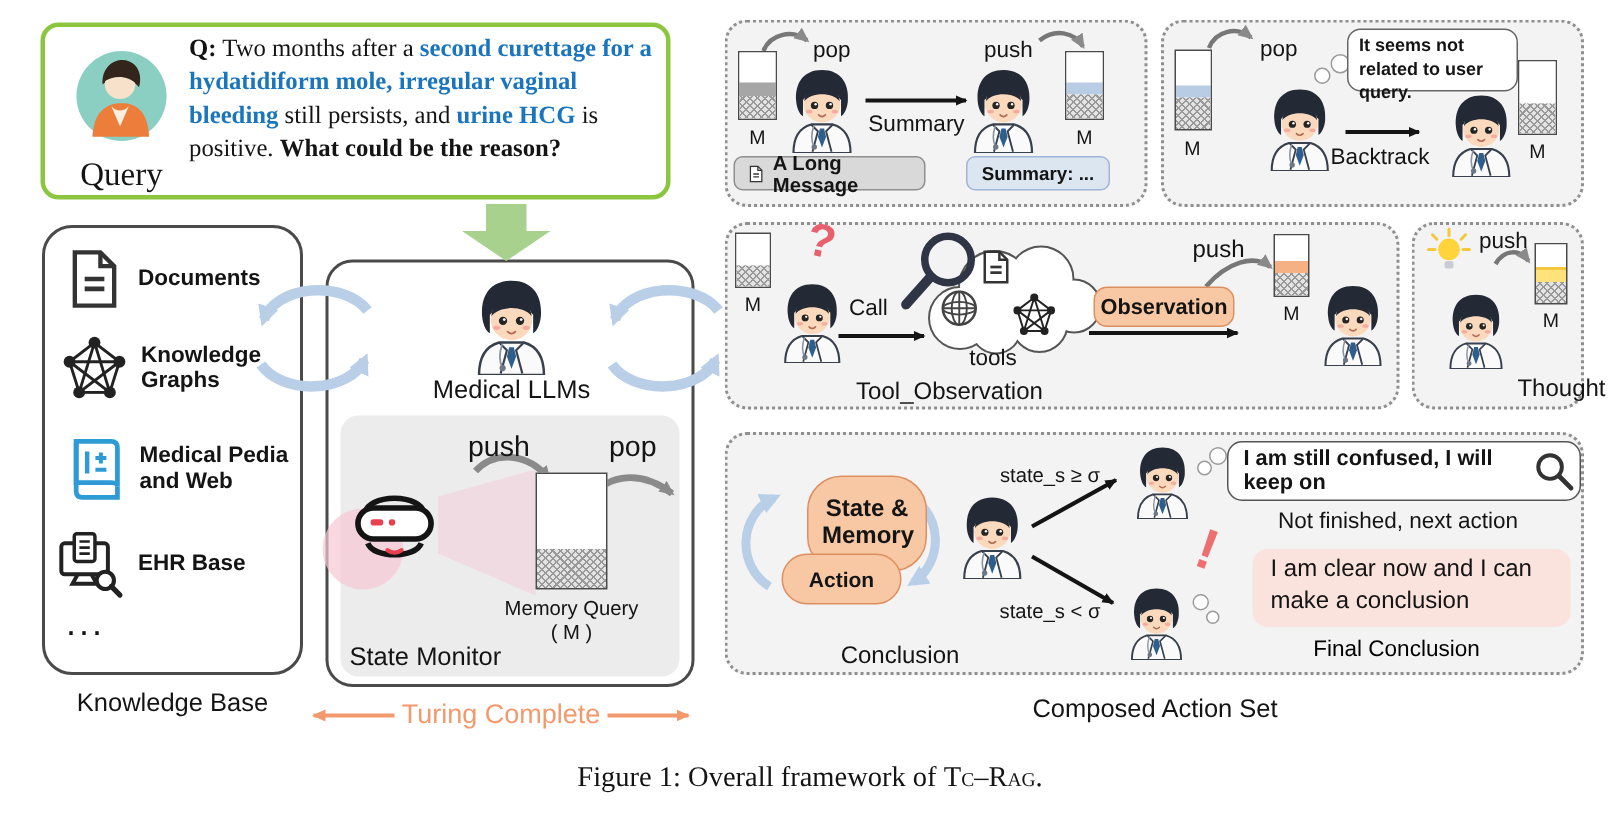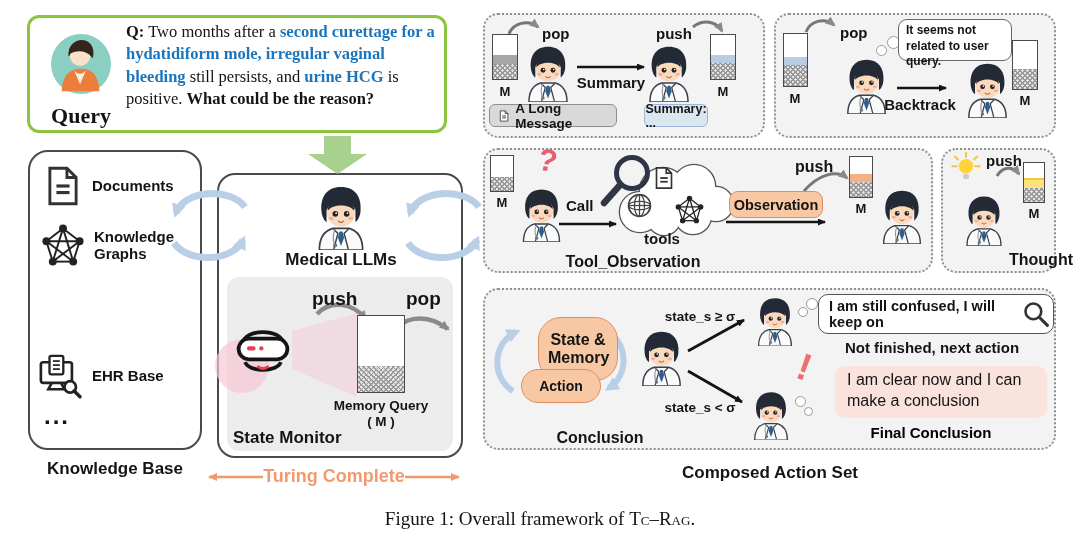--- a/index.html
+++ b/index.html
@@ -1,19 +1,19 @@
 <!DOCTYPE html>
 <html><head>
 <meta charset="utf-8">
 <style>
   html,body{margin:0;padding:0;background:#fff;}
   .stage{position:relative;width:1080px;height:548px;background:#ffffff;overflow:hidden;
          font-family:"Liberation Sans",sans-serif;color:#141414;}
   .serif{font-family:"Liberation Serif",serif;}
-  .lbl{position:absolute;font-weight:700;white-space:nowrap;z-index:12;}
+  .lbl{position:absolute;font-weight:400;white-space:nowrap;z-index:12;}
   .ctr{transform:translateX(-50%);}
   .dpanel{position:absolute;background:#F3F3F3;border:2px dotted #8F8F8F;border-radius:15px;z-index:1;box-sizing:border-box;}
   .stack{position:absolute;display:flex;flex-direction:column;background:#fff;border:1.4px solid #4a4a4a;z-index:10;box-sizing:border-box;}
   .seg{width:100%;flex:0 0 auto;}
   .seg-gray{background:#A6A6A6;}
   .seg-blue{background:#B8CCE4;}
   .seg-orange{background:#F5B183;}
   .seg-yellow{background:#FFE27A;border-top:2px solid #F3C83E;box-sizing:border-box;}
   .hatch{flex:1 1 auto;background-color:#E3E3E3;
     background-image:repeating-linear-gradient(45deg,#999 0 1px,transparent 1px 3.5px),
@@ -173,20 +173,26 @@
         <use href="#sym-doc"></use>
       </svg>
     <div class="kb-label">Documents</div>
   </div>
   <div class="kb-item" style="left:40px;top:222px;">
     <svg width="46" height="46" viewBox="0 0 36 36">
         <use href="#sym-graph"></use>
       </svg>
     <div class="kb-label">Knowledge Graphs</div>
   </div>
+  <div class="kb-item" style="left:41px;top:290px;">
+    <svg width="44" height="44" viewBox="0 0 36 36">
+        <use href="#sym-book"></use>
+      </svg>
+    <div class="kb-label">Medical Pedia and Web</div>
+  </div>
   <div class="kb-item" style="left:38px;top:353px;">
     <svg width="46" height="46" viewBox="0 0 40 40">
         <use href="#sym-ehr"></use>
       </svg>
     <div class="kb-label">EHR Base</div>
   </div>
   <div class="lbl" style="left:44px;top:402px;font-size:24px;letter-spacing:2px;">...</div>
   <div class="lbl ctr" style="left:115px;top:459px;font-size:17px;">Knowledge Base</div>
 
   <div class="ml-box" style="left:217px;top:173px;width:246px;height:285px;border-radius:18px;"></div>
@@ -235,21 +241,21 @@
     <div class="seg seg-blue" style="height:8px;"></div>
     <div class="seg hatch"></div>
   </div>
   <div class="lbl ctr" style="left:723px;top:84px;font-size:13px;">M</div>
   <div class="pill" style="left:489px;top:104px;width:128px;height:23px;background:#D9D9D9;border:1.4px solid #8f8f8f;font-size:13.5px;">
     <svg width="14" height="14" viewBox="0 0 32 32">
         <use href="#sym-doc"></use>
       </svg>
     <span>A Long Message</span>
   </div>
-  <div class="pill" style="left:644px;top:104px;width:64px;height:23px;background:#DCE6F1;border:1.4px solid #9EB6D8;font-size:12.5px;justify-content:center;">
+  <div class="pill" style="left:644px;top:104px;width:96px;height:23px;background:#DCE6F1;border:1.4px solid #9EB6D8;font-size:12.5px;justify-content:center;">
     <span>Summary: ...</span>
   </div>
 
   <div class="stack" style="left:783px;top:33px;width:25px;height:54px;">
     <div class="seg" style="height:23px;background:#fff;"></div>
     <div class="seg seg-blue" style="height:8px;"></div>
     <div class="seg hatch"></div>
   </div>
   <div class="lbl ctr" style="left:795px;top:91px;font-size:13px;">M</div>
   <div class="lbl" style="left:840px;top:24px;font-size:15px;">pop</div>

